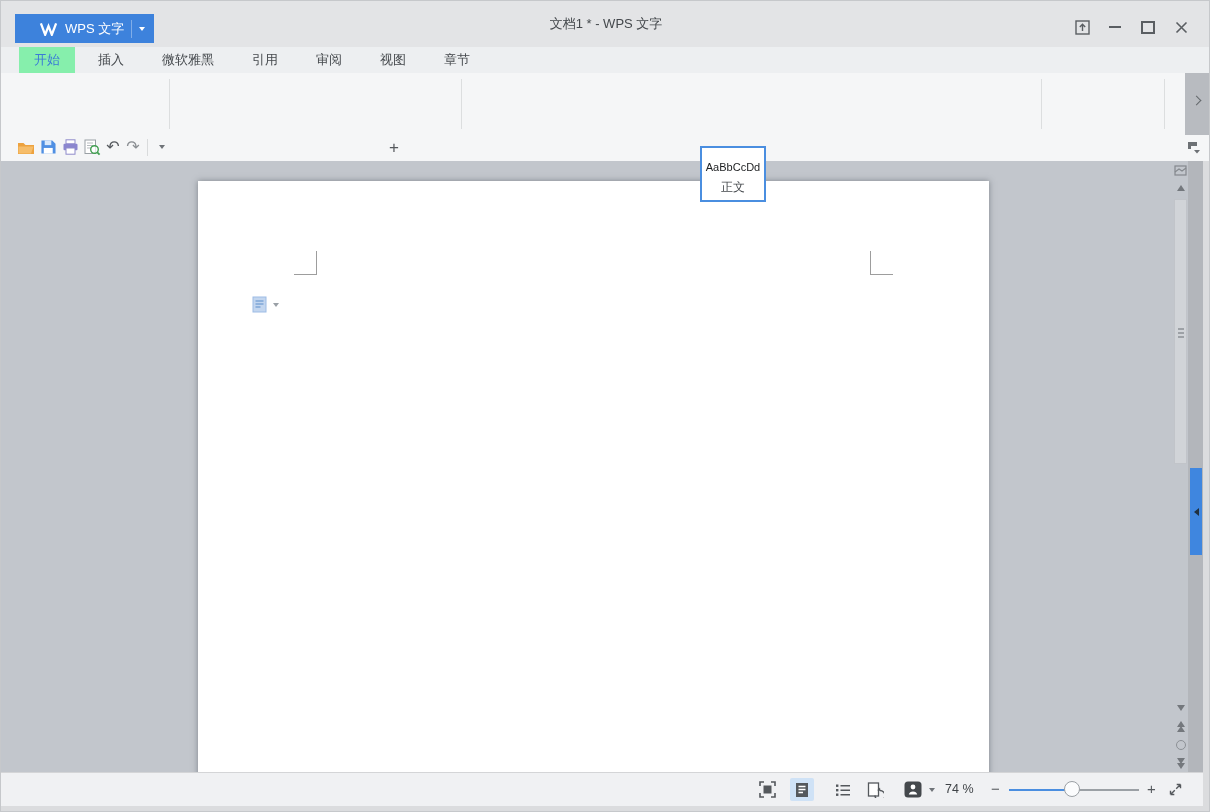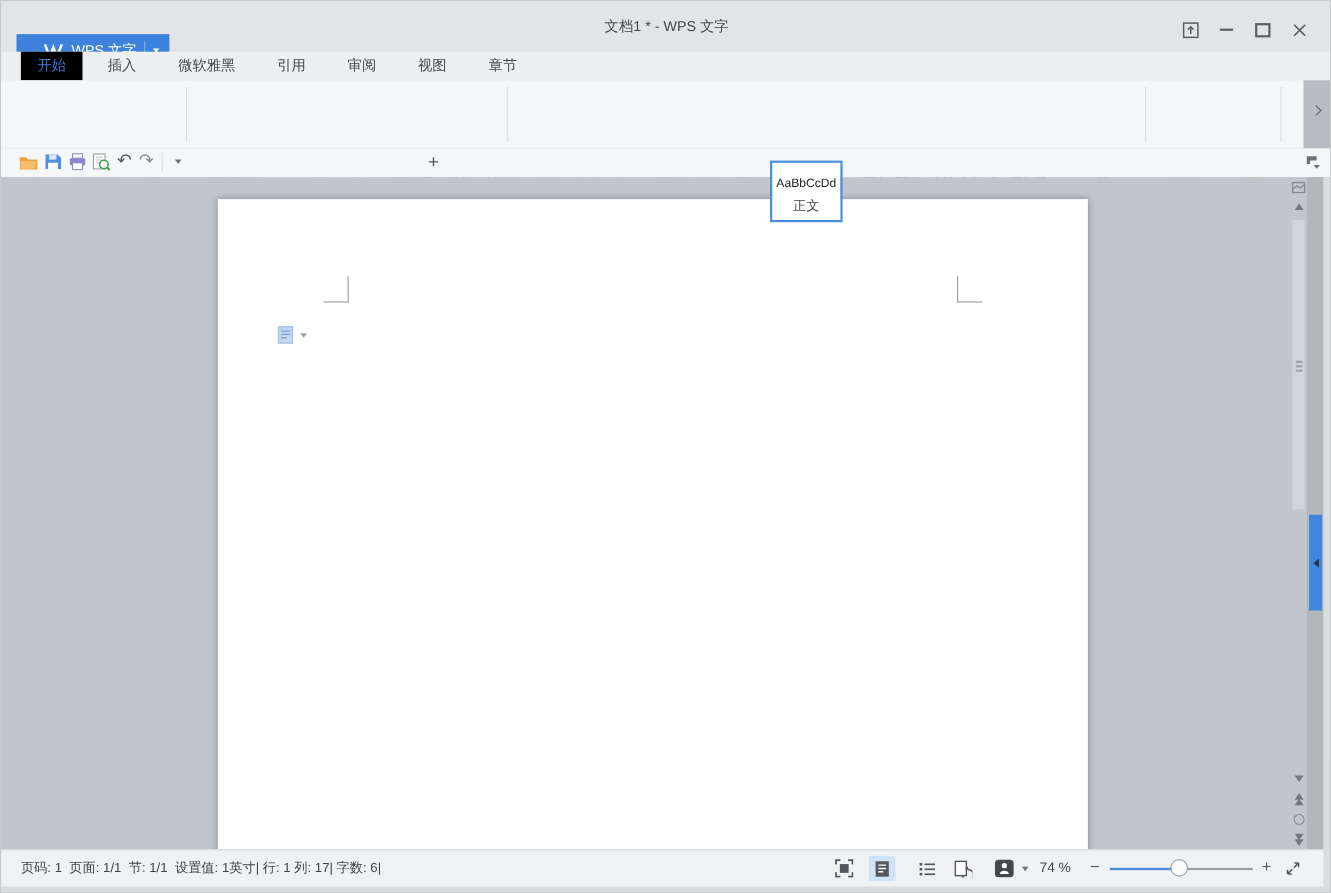--- a/index.html
+++ b/index.html
@@ -1,39 +1,39 @@
 <!DOCTYPE html>
 <html><head>
 <meta charset="utf-8">
 <style>
   html,body{margin:0;padding:0;background:#eceded}
   #win{position:relative;width:1210px;height:812px;overflow:hidden;
        font-family:"Liberation Sans","DejaVu Sans",sans-serif;background:#e3e4e6;
        border:1px solid #c6c8cb;box-sizing:border-box}
   
   .titlebar{position:absolute;left:0;top:0;width:1210px;height:46px;background:#e3e4e6}
-  .appbtn{position:absolute;left:14px;top:30px;height:29px;background:#3d82dc;color:#fff;
+  .appbtn{position:absolute;left:14px;top:13px;height:29px;background:#3d82dc;color:#fff;
           display:flex;align-items:center;gap:7px;padding:0 9px 0 24px;font-size:13px;cursor:default}
   .appbtn-sep{width:1px;height:18px;background:rgba(255,255,255,.35)}
   .wintitle{position:absolute;left:0;top:0;width:1210px;height:46px;display:flex;align-items:center;
             justify-content:center;font-size:13px;color:#44484c;pointer-events:none}
   .winctrls{position:absolute;right:20px;top:18px;display:flex;gap:13px;align-items:center}
   .wbtn{width:20px;height:16px;display:flex;align-items:center;justify-content:center}
   .min-glyph{width:12px;height:2px;background:#5a5e62}
   .max-glyph{width:10px;height:9px;border:2px solid #5a5e62}
   
   .cd{width:0;height:0;border-left:3.5px solid transparent;border-right:3.5px solid transparent;
       border-top:4px solid #6f7378;display:inline-block}
   .cd-white{border-top-color:#fff}
   .cd-dis{border-top-color:#b7babd}
   
   .tabrow{position:absolute;left:0;top:46px;width:1210px;height:26px;background:#edeff1;display:flex;
           align-items:stretch;padding-left:14px}
   .mtab{padding:0 15px;margin:0 4px;font-size:13px;color:#45494d;display:flex;align-items:center}
-  .mtab.active{background:#000000;color:#3a7ad7}
+  .mtab.active{background:#86efac;color:#3a7ad7}
   
   .ribbon{position:absolute;left:0;top:72px;width:1210px;height:62px;background:#f5f6f7;
           border-bottom:1px solid #d8dadb;font-size:12px;color:#3f4347}
   .rsep{position:absolute;top:6px;width:1px;height:50px;background:#dcdedf}
   .abs{position:absolute}
   .rlbl{display:flex;align-items:center;gap:3px;font-size:12px}
   .dis{color:#b2b5b9}
   .rbtn{display:flex;align-items:center;justify-content:center}
   .combo{position:absolute;height:21px;background:#fff;border:1px solid #c7c9cc;display:flex;
          align-items:center;justify-content:space-between;font-size:12px;color:#3f4347;padding:0 5px;box-sizing:border-box}
@@ -563,21 +563,20 @@
     <div class="sb" style="top:578px;height:12px">
         <span class="circ"></span>
       </div>
     <div class="sb" style="top:595px;height:14px;flex-direction:column">
       <span class="tri-dn" style="margin-bottom:-1px"></span>
       <span class="tri-dn"></span>
     </div>
   </div>
 
   <div class="statusbar">
-    <span class="sinfo">页码: 1  页面: 1/1  节: 1/1  设置值: 1英寸| 行: 1 列: 17| 字数: 6|</span>
 
     <span class="sico" style="left:754px">
       <svg width="17" height="17" viewBox="0 0 17 17">
         <path d="M1 5 V1 H5 M12 1 H16 V5 M16 12 V16 H12 M5 16 H1 V12" fill="none" stroke="#54585c" stroke-width="1.6"></path>
         <rect x="4.5" y="4.5" width="8" height="8" fill="#54585c"></rect>
       </svg>
     </span>
     <span class="sico sel" style="left:789px">
       <svg width="14" height="16" viewBox="0 0 14 16">
         <rect x="1" y="1" width="12" height="14" fill="#54585c"></rect>

